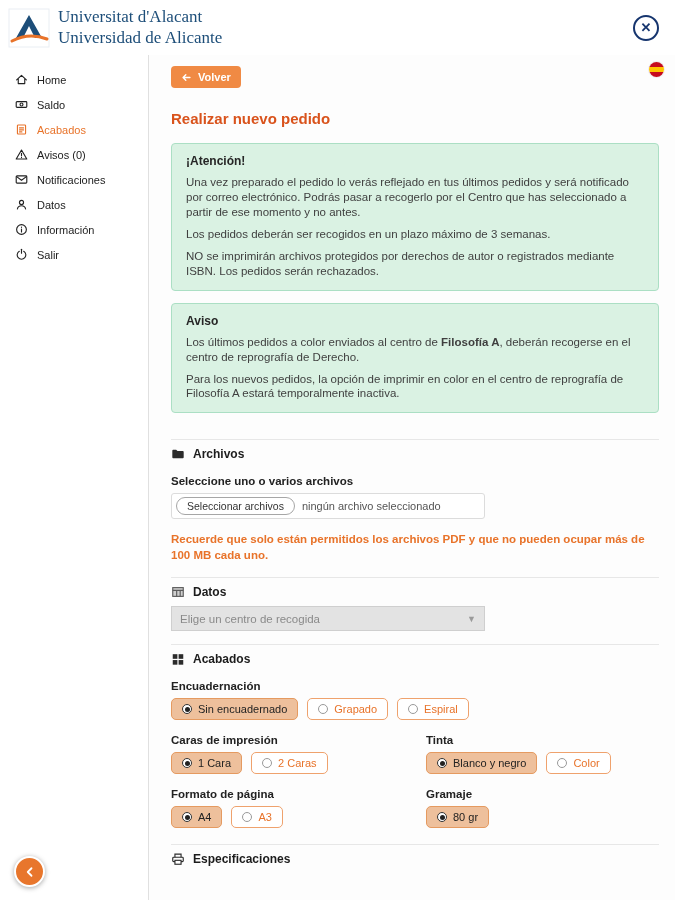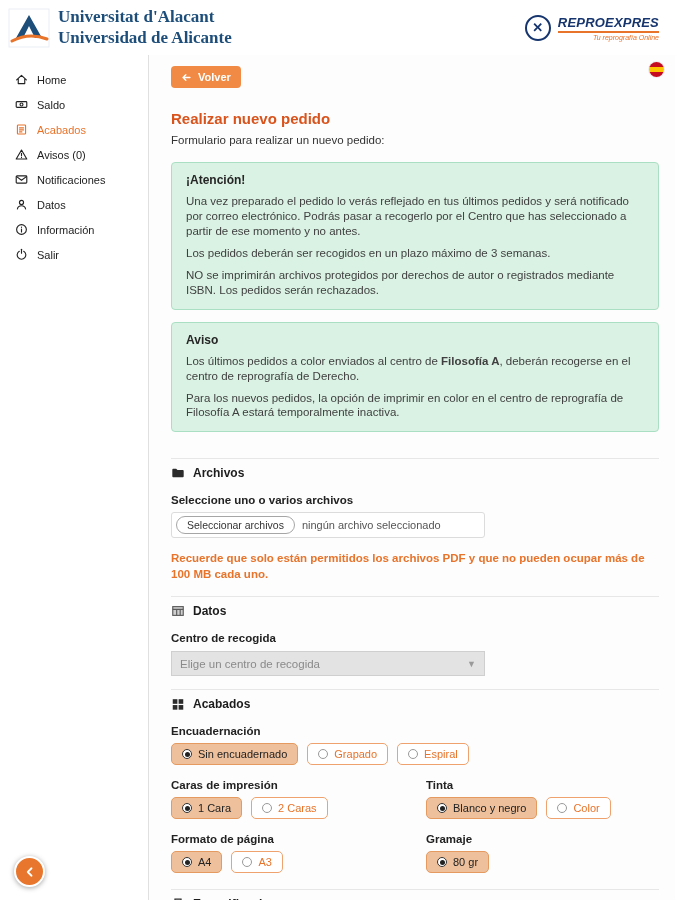--- a/index.html
+++ b/index.html
@@ -3,21 +3,21 @@
 <meta charset="utf-8">
 <style>
   *{box-sizing:border-box;margin:0;padding:0}
   html,body{width:675px;height:900px}
   body{font-family:"Liberation Sans",sans-serif;background:#fff;color:#333;overflow:hidden;position:relative}
 
   
   .header{height:55px;display:flex;align-items:center;justify-content:space-between;padding:0 16px 0 8px;background:#fff}
   .ua-logo{display:flex;align-items:center;gap:8px}
   .ua-mark{width:42px;height:40px;display:block}
-  .ua-text{font-family:"Liberation Serif",serif;color:#1d4e79;font-size:17px;line-height:1.18;font-weight:700}
+  .ua-text{font-family:"Liberation Serif",serif;color:#1d4e79;font-size:17px;line-height:1.18;font-weight:400}
   .repro{display:flex;align-items:center;gap:7px}
   .repro-icon{width:26px;height:26px;border-radius:50%;border:2px solid #16356e;display:flex;align-items:center;justify-content:center;color:#16356e;font-weight:bold;font-size:13px;background:#fff}
   .repro-txt{display:flex;flex-direction:column}
   .repro-name{font-size:13px;font-weight:bold;font-style:italic;color:#16356e;letter-spacing:.2px;border-bottom:2px solid #e8732a;padding-bottom:1px}
   .repro-tag{font-size:7px;color:#e8732a;font-style:italic;margin-top:1px;align-self:flex-end}
 
   
   .layout{display:flex;height:845px}
   .sidebar{width:148px;padding-top:12px;background:#fff;flex:none}
   .side-item{display:flex;align-items:flex-end;gap:9px;padding:6px 15px;font-size:11px;color:#222;cursor:pointer;white-space:nowrap}
@@ -78,24 +78,20 @@
       <path d="M8 30 L21 7 L34 30 L27 30 L21 18 L15 30 Z" fill="#1d4e79"></path>
       <path d="M4 33 Q 21 24 39 31" fill="none" stroke="#e8732a" stroke-width="3" stroke-linecap="round"></path>
     </svg>
     <div class="ua-text">
       <div>Universitat d'Alacant</div>
       <div>Universidad de Alicante</div>
     </div>
   </div>
   <div class="repro">
     <span class="repro-icon">✕</span>
-    <span class="repro-txt">
-      <span class="repro-name">REPROEXPRES</span>
-      <span class="repro-tag">Tu reprografía Online</span>
-    </span>
   </div>
 </div>
 
 <div class="layout">
 
   <nav class="sidebar">
     <div class="side-item">
       <svg width="13" height="13" viewBox="0 0 16 16" fill="none" stroke="#222" stroke-width="1.4" stroke-linecap="round" stroke-linejoin="round">
           <path d="M2 8.5 8 3l6 5.5M4 7.5V13h8V7.5"></path>
         </svg>
@@ -156,21 +152,20 @@
     <span class="flag"></span>
 
     <button class="btn-volver">
       <svg width="11" height="11" viewBox="0 0 16 16" fill="none" stroke="#fff" stroke-width="2" stroke-linecap="round" stroke-linejoin="round">
           <path d="M13 8H3.5M7 4 3 8l4 4"></path>
         </svg>
       <span>Volver</span>
     </button>
 
     <h1 class="page-title">Realizar nuevo pedido</h1>
-    <div class="subtitle">Formulario para realizar un nuevo pedido:</div>
 
     <div class="alert attention">
       <h3>¡Atención!</h3>
       <p>Una vez preparado el pedido lo verás reflejado en tus últimos pedidos y será notificado por correo electrónico. Podrás pasar a recogerlo por el Centro que has seleccionado a partir de ese momento y no antes.</p>
       <p>Los pedidos deberán ser recogidos en un plazo máximo de 3 semanas.</p>
       <p>NO se imprimirán archivos protegidos por derechos de autor o registrados mediante ISBN. Los pedidos serán rechazados.</p>
     </div>
 
     <div class="alert aviso">
       <h3>Aviso</h3>
@@ -195,21 +190,20 @@
 
     
     <hr class="sec-hr" style="margin-top:14px">
     <div class="section-head">
       <svg width="14" height="14" viewBox="0 0 16 16" fill="none" stroke="#5a5a5a" stroke-width="1.3">
           <rect x="2" y="3" width="12" height="10" fill="#cfcfcf" stroke="#5a5a5a"></rect>
           <path d="M2 6.2h12M6.5 6.2V13M10.5 6.2V13"></path>
         </svg>
       <span>Datos</span>
     </div>
-    <div class="field-label">Centro de recogida</div>
     <div class="select">
       <span>Elige un centro de recogida</span>
       <span class="chev">▼</span>
     </div>
 
     
     <hr class="sec-hr" style="margin-top:13px">
     <div class="section-head">
       <svg width="14" height="14" viewBox="0 0 16 16" fill="#2b2b2b">
           <rect x="2" y="2.5" width="5.3" height="5.3"></rect>

